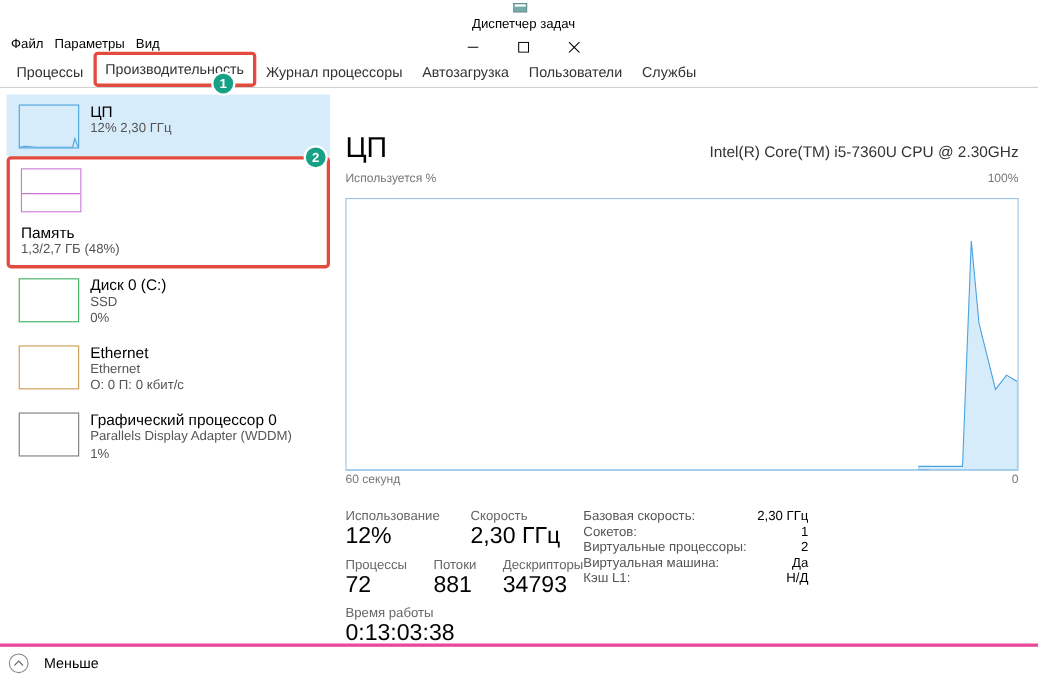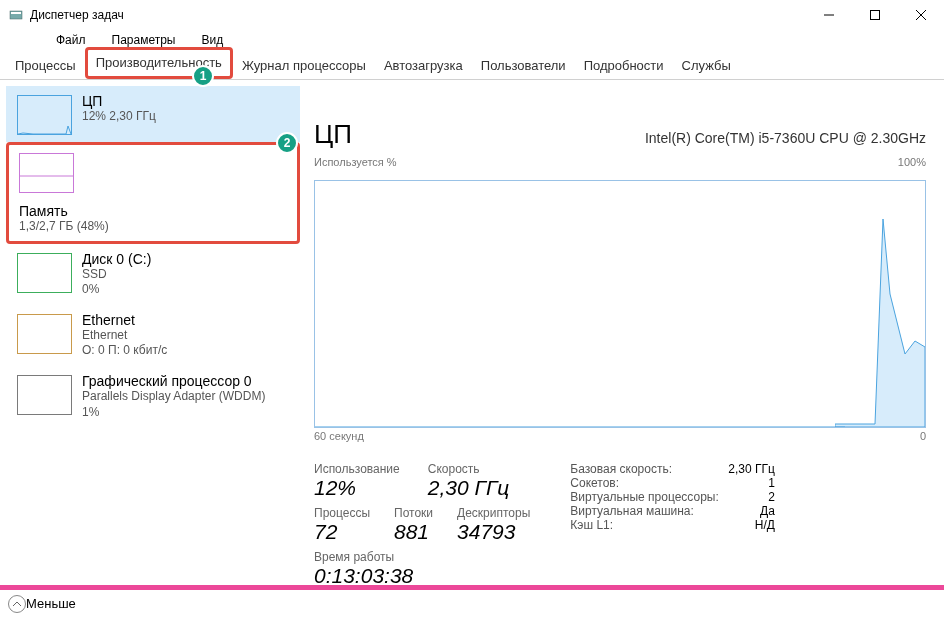--- a/index.html
+++ b/index.html
@@ -1,25 +1,25 @@
 <!DOCTYPE html>
 <html><head>
 <meta charset="utf-8">
 <style>
 * { margin: 0; padding: 0; box-sizing: border-box; font-family: "Segoe UI", Tahoma, sans-serif; }
 body { width: 944px; height: 617px; background: #fff; overflow: hidden; color: #000; }
 
-.titlebar { height: 30px; background: #fff; display: flex; align-items: center; padding: 0 0 0 8px; border-bottom: 0; }
+.titlebar { height: 30px; background: #fff; display: flex; align-items: center; padding: 0 0 0 8px; border-bottom: 0; flex-direction: column; }
 .titlebar .icon { width: 16px; height: 16px; margin-right: 6px; display: inline-flex; align-items: center; justify-content: center; }
 .titlebar .title { font-size: 12px; color: #000; flex: 1; }
 .titlebar .ctrls { display: flex; }
 .titlebar .ctrl { width: 46px; height: 30px; display: flex; align-items: center; justify-content: center; }
 .titlebar .ctrl svg { stroke: #000; }
 
-.menubar { height: 20px; display: flex; align-items: center; padding: 0 6px; gap: 18px; font-size: 12px; margin-left: 46px; }
+.menubar { height: 20px; display: flex; align-items: center; padding: 0 6px; gap: 2px; font-size: 12px; }
 .menubar span { padding: 2px 4px; }
 
 .tabs { display: flex; border-bottom: 1px solid #d0d0d0; padding-left: 6px; height: 30px; align-items: flex-end; font-size: 13px; position: relative; }
 .tab { padding: 5px 8px 6px 8px; border: 1px solid transparent; border-bottom: none; color: #333; position: relative; }
 .tab.perf-hl { border: 3px solid #e24b3e; border-radius: 4px; background: #fff; z-index: 2; }
 
 .badge { position: absolute; width: 22px; height: 22px; border-radius: 50%; background: #16a085; border: 2px solid #fff; color: #fff; font-size: 12px; font-weight: bold; display: flex; align-items: center; justify-content: center; z-index: 5; }
 #badge1 { left: 192px; top: 65px; }
 #badge2 { left: 276px; top: 132px; }
 
@@ -35,29 +35,29 @@
 
 .main { flex: 1; padding: 6px 18px 0 14px; }
 .hline { display: flex; justify-content: space-between; align-items: baseline; }
 .hline .big { font-size: 26px; }
 .hline .cpu-name { font-size: 14px; color: #333; margin-top: 44px; }
 .subhl { display: flex; justify-content: space-between; font-size: 11px; color: #777; margin: 6px 0 12px; }
 .chart { height: 248px; border: 1px solid #99c2e6; position: relative; background: #fff; overflow: hidden; }
 .chart .spike { position: absolute; right: 0; bottom: 0; }
 .time-axis { display: flex; justify-content: space-between; font-size: 11px; color: #777; margin: 2px 0 20px; }
 
-.stats { display: flex; gap: 40px; }
+.stats { display: flex; }
 .statcol .lbl { font-size: 12px; color: #666; }
-.statcol .val { font-size: 21px; color: #000; margin-bottom: 6px; font-style: italic; }
+.statcol .val { font-size: 21px; color: #000; margin-bottom: 6px; }
 .kv { font-size: 12px; color: #333; }
 .kv-row { display: flex; justify-content: space-between; }
 .kv-row .k { width: 158px; color: #555; }
 .kv-row .v { color: #000; }
 
-.footer { height: 32px; border-top: 5px solid #ec4899; display: flex; align-items: center; padding: 0 8px; font-size: 13px; }
+.footer { height: 32px; border-top: 3px solid #ec4899; display: flex; align-items: center; gap: 14px; padding: 0 8px; font-size: 13px; }
 .footer .circ { width: 18px; height: 18px; border: 1px solid #888; border-radius: 50%; display: flex; align-items: center; justify-content: center; }
 .footer .link { color: #2a6fc9; display: flex; align-items: center; gap: 4px; }
 
 .thumb-cpu { border-color: #4aa3df !important; }
 .thumb-mem { border-color: #c978d8 !important; }
 .thumb-disk { border-color: #3cae5c !important; }
 .thumb-eth { border-color: #c99a4b !important; }
 .thumb-gpu { border-color: #7a7a7a !important; }
 </style>
 </head>
@@ -96,21 +96,20 @@
   <span>Параметры</span>
   <span>Вид</span>
 </div>
 
 <div class="tabs">
   <div class="tab">Процессы</div>
   <div class="tab perf-hl">Производительность</div>
   <div class="tab">Журнал процессоры</div>
   <div class="tab">Автозагрузка</div>
   <div class="tab">Пользователи</div>
-  <div class="tab">Подробности</div>
   <div class="tab">Службы</div>
 </div>
 
 <div class="badge" id="badge1">1</div>
 <div class="badge" id="badge2">2</div>
 
 <div class="content">
   <div class="sidebar">
     <div class="side-item selected">
       <div class="thumb thumb-cpu"><svg width="55" height="40">

